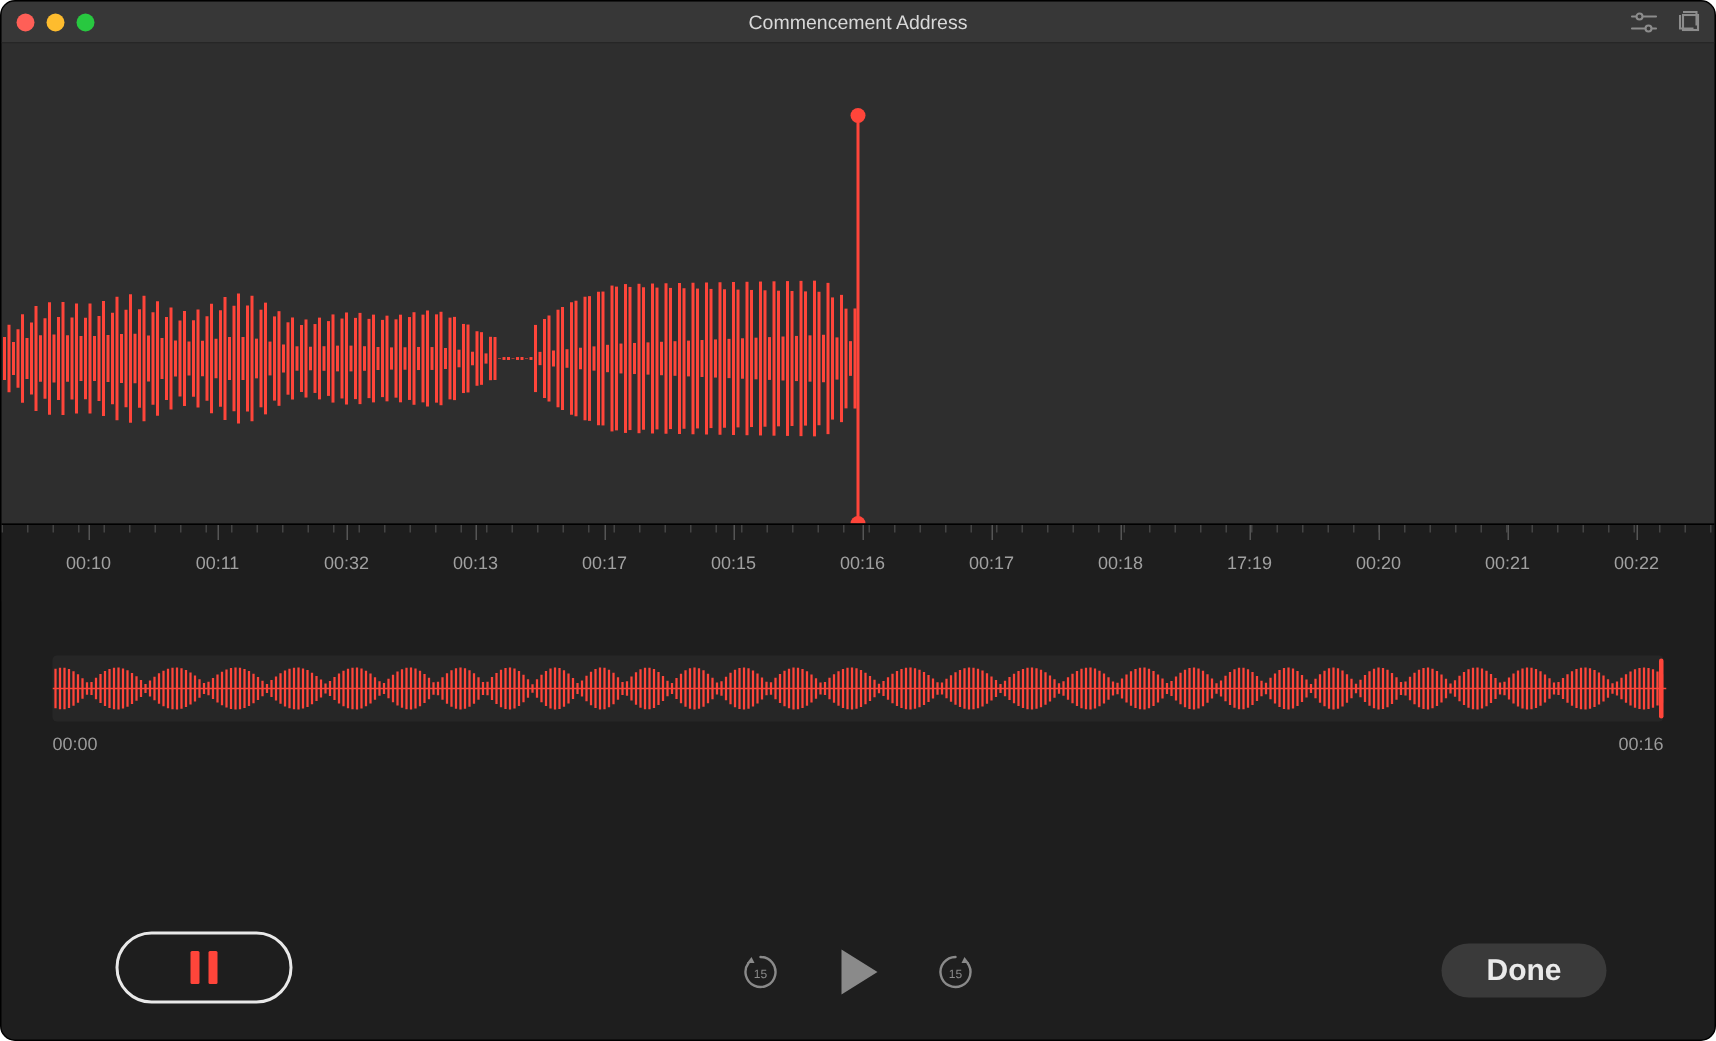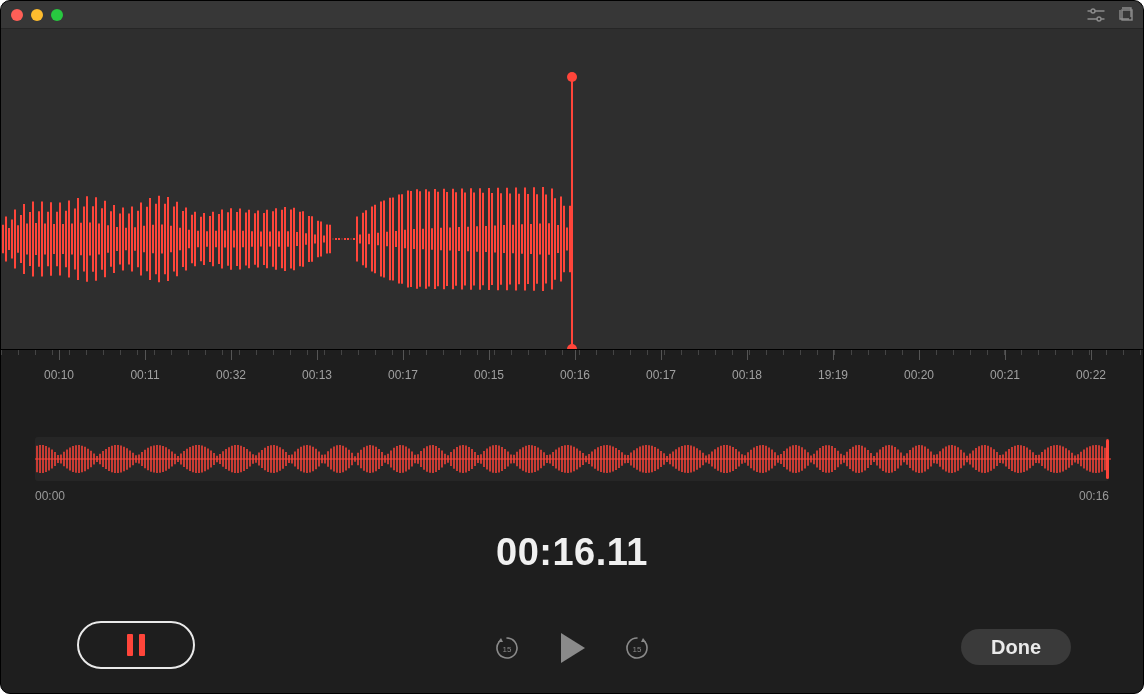--- a/index.html
+++ b/index.html
@@ -79,20 +79,21 @@
 <body>
 
 <div class="window">
 
   <div class="titlebar">
     <div class="traffic">
       <div class="tl red"></div>
       <div class="tl yellow"></div>
       <div class="tl green"></div>
     </div>
+    <div class="title">Commencement Address</div>
     <div class="titlebar-right">
       <div class="tb-icon">
         <svg width="18" height="14" viewBox="0 0 18 14">
             <g stroke="#8c8c8c" stroke-width="1.4" fill="none" stroke-linecap="round">
           <line x1="1" y1="3" x2="17" y2="3"></line>
               <circle cx="6" cy="3" r="2" fill="#373737"></circle>
           <line x1="1" y1="11" x2="17" y2="11"></line>
               <circle cx="12" cy="11" r="2" fill="#373737"></circle>
         </g>
           </svg>
@@ -392,21 +393,21 @@
     <div class="labels" id="ruler-labels">
         <div class="rl" style="left: 58px;">00:10</div>
         <div class="rl" style="left: 144px;">00:11</div>
         <div class="rl" style="left: 230px;">00:32</div>
         <div class="rl" style="left: 316px;">00:13</div>
         <div class="rl" style="left: 402px;">00:17</div>
         <div class="rl" style="left: 488px;">00:15</div>
         <div class="rl" style="left: 574px;">00:16</div>
         <div class="rl" style="left: 660px;">00:17</div>
         <div class="rl" style="left: 746px;">00:18</div>
-        <div class="rl" style="left: 832px;">19:19</div>
+        <div class="rl" style="left: 832px;">17:19</div>
         <div class="rl" style="left: 918px;">00:20</div>
         <div class="rl" style="left: 1004px;">00:21</div>
         <div class="rl" style="left: 1090px;">00:22</div>
       </div>
   </div>
 
   <div class="overview-wrap">
     <div class="overview">
       <svg id="wave-ov-svg" width="1076" height="44">
           <line x1="0" x2="1076" y1="22" y2="22" stroke="#ff453a" stroke-width="1"></line>
@@ -770,21 +771,20 @@
           <line x1="1073" x2="1073" y1="12.580657129575586" y2="31.419342870424416" stroke="#ff453a" stroke-width="1.5"></line>
         </svg>
       <div class="ov-pos"></div>
     </div>
     <div class="overview-times">
       <span>00:00</span>
       <span>00:16</span>
     </div>
   </div>
 
-  <div class="bigtime">00:16.11</div>
 
   <div class="controls">
     <div class="pause-btn">
       <div class="pause-bars">
           <span></span>
           <span></span>
         </div>
     </div>
     <div class="transport">
       <div class="t-btn">

